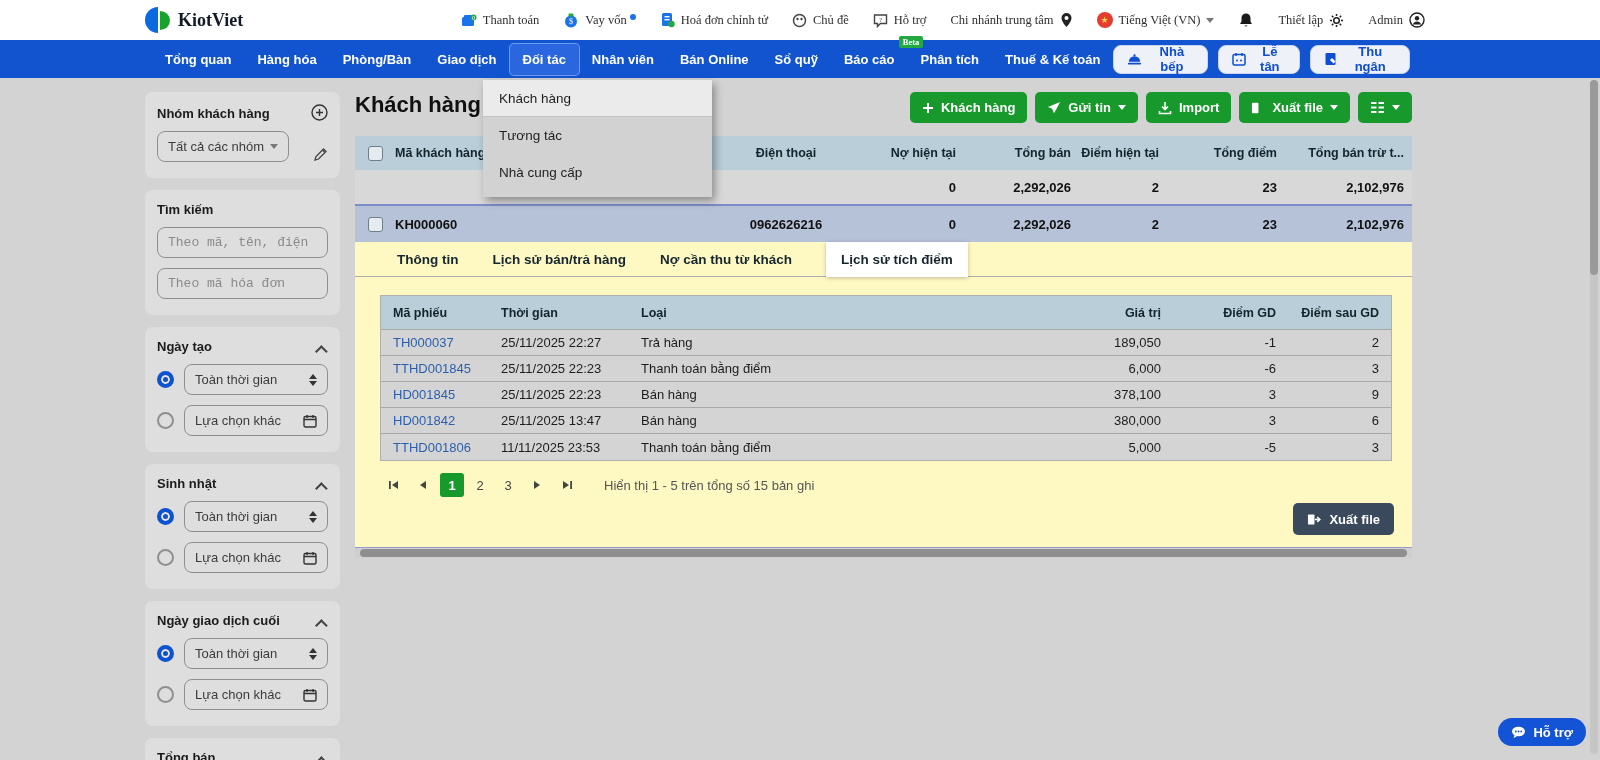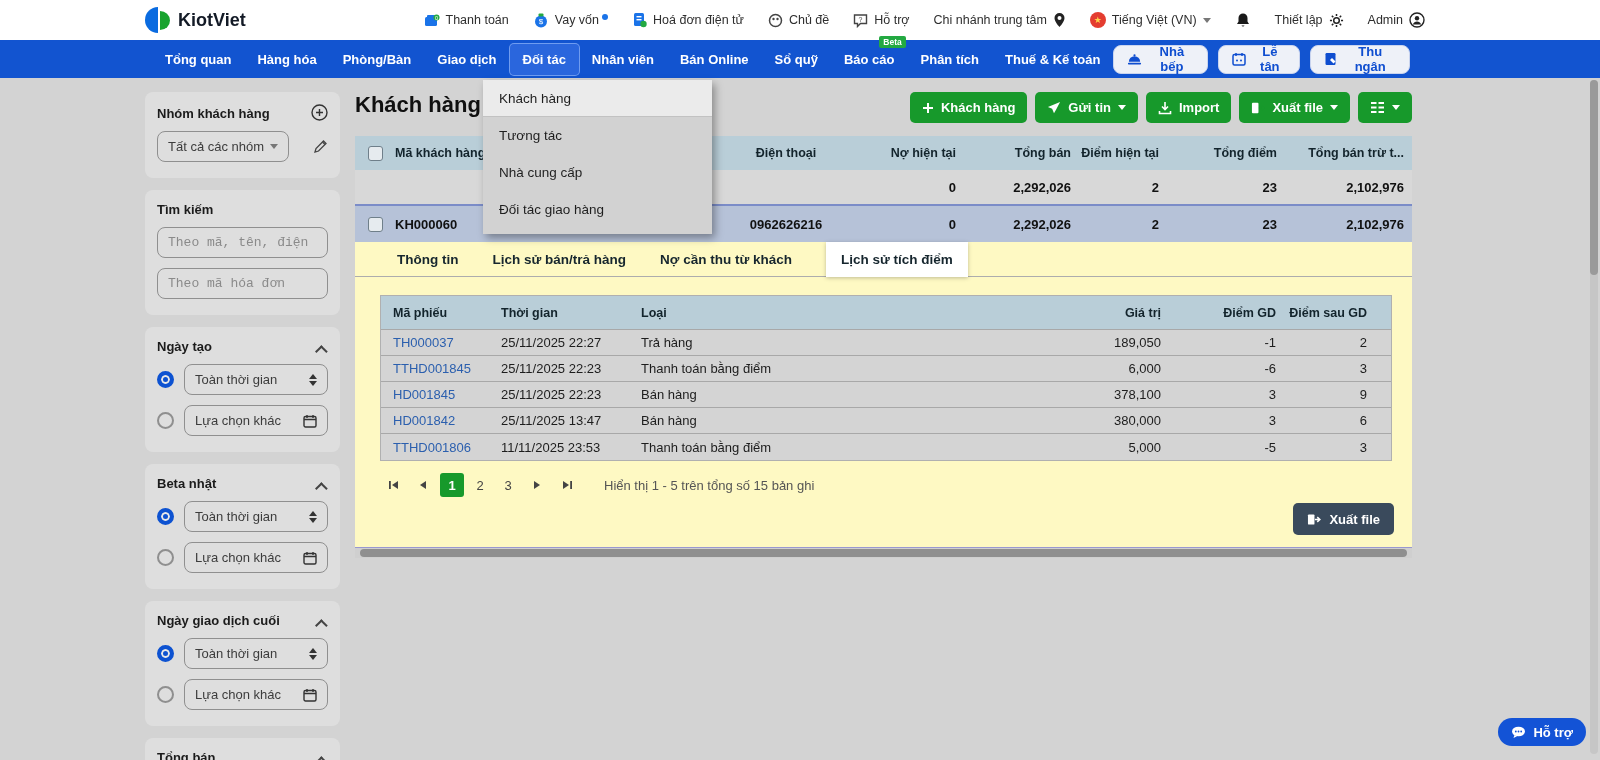--- a/index.html
+++ b/index.html
@@ -2,21 +2,21 @@
 <html><head>
 <meta charset="utf-8">
 <style>
   * { margin:0; padding:0; box-sizing:border-box; }
   html,body { width:1600px; height:760px; overflow:hidden;
     font-family:"Liberation Sans", sans-serif; background:#d3d3d3; }
   .app { position:relative; width:1600px; height:760px; background:#d3d3d3; }
 
   
   .topbar { height:40px; background:#ffffff; display:flex; align-items:center;
-    padding:0 175px 0 145px; position:relative; z-index:30; }
+    padding:0 175px 0 145px; position:relative; z-index:30;font-family:Liberation Serif, serif; }
   .brand { display:flex; align-items:center; gap:8px; font-weight:bold;
     font-size:18px; color:#131a26; }
   .logo { display:flex; align-items:center; gap:2px; }
   .logo .lb { width:13px; height:26px; background:#0a6be0;
     border-radius:100% 0 0 100% / 50% 0 0 50%; }
   .logo .lg { width:10px; height:19px; background:#18a32e;
     border-radius:0 100% 100% 0 / 0 50% 50% 0; }
   .topbar-menu { margin-left:auto; display:flex; align-items:center; gap:24px;
     font-size:12.5px; color:#2e2e2e; white-space:nowrap; }
   .tb-item { display:flex; align-items:center; gap:6px; position:relative; cursor:pointer; }
@@ -111,21 +111,21 @@
     background:#d4d4d4; border-bottom:1px solid #a8a8a8; }
   .p-row:last-child { border-bottom:none; }
   .p-head { background:#b9ced8; font-weight:bold; font-size:12.5px; height:34px;
     color:#13242c; }
   .pc-code { width:120px; padding-left:12px; }
   .p-row a { color:#2b5fae; text-decoration:none; cursor:pointer; }
   .pc-time { width:140px; }
   .pc-type { flex:1; }
   .pc-val  { width:200px; text-align:right; }
   .pc-gd   { width:115px; text-align:right; }
-  .pc-after{ width:115px; text-align:right; padding-right:24px; }
+  .pc-after{ width:115px; text-align:right; padding-right:12px; }
 
   .pagination { display:flex; align-items:center; gap:4px; margin:12px 0 0 25px;
     font-size:13px; color:#444; }
   .pg-btn { width:26px; height:24px; display:flex; align-items:center;
     justify-content:center; color:#444; cursor:pointer; }
   .pg-num { min-width:24px; height:24px; display:flex; align-items:center;
     justify-content:center; cursor:pointer; padding:0 4px; }
   .pg-num.active { background:#17992b; color:#fff; border-radius:3px; font-weight:bold; }
   .pg-info { margin-left:20px; color:#555; }
 
@@ -194,21 +194,21 @@
         <span>Vay vốn</span>
         <span class="notif-dot"></span>
       </div>
       <div class="tb-item">
         <svg width="15" height="16" viewBox="0 0 15 16">
             <rect x="2" y="1" width="10" height="13" rx="1.5" fill="#1a73e8"></rect>
             <rect x="4.5" y="4" width="5" height="1.4" fill="#fff"></rect>
             <rect x="4.5" y="7" width="5" height="1.4" fill="#fff"></rect>
             <circle cx="11.5" cy="12" r="3.2" fill="#23a942"></circle>
           </svg>
-        <span>Hoá đơn điện tử</span>
+        <span>Hoá đơn chỉnh tử</span>
       </div>
       <div class="tb-item">
         <svg width="15" height="15" viewBox="0 0 15 15">
             <circle cx="7.5" cy="7.5" r="6" fill="none" stroke="#444" stroke-width="1.5"></circle>
             <circle cx="5.5" cy="6" r="1.2" fill="#444"></circle>
             <circle cx="9.5" cy="6" r="1.2" fill="#444"></circle>
           </svg>
         <span>Chủ đề</span>
       </div>
       <div class="tb-item">
@@ -299,21 +299,21 @@
 
     <aside class="sidebar">
       <div class="card">
         <div class="card-title-row">
           <span>Nhóm khách hàng</span>
           <svg width="17" height="17" viewBox="0 0 17 17">
               <circle cx="8.5" cy="8.5" r="7.5" fill="none" stroke="#333" stroke-width="1.4"></circle>
               <path d="M8.5 5v7M5 8.5h7" stroke="#333" stroke-width="1.4"></path>
             </svg>
         </div>
-        <div style="display:flex; align-items:center; gap:24px;">
+        <div style="display:flex; align-items:flex-end; gap:24px;">
           <div class="sb-select">
             <span>Tất cả các nhóm</span>
             <span class="caret-dn"></span>
           </div>
           <svg width="15" height="15" viewBox="0 0 15 15">
               <path d="M2 13l1-3.5L10.5 2l2.5 2.5L5.5 12z" fill="none" stroke="#444" stroke-width="1.3"></path>
               <path d="M9.5 3l2.5 2.5" stroke="#444" stroke-width="1.3"></path>
             </svg>
         </div>
       </div>
@@ -348,21 +348,21 @@
             <svg width="14" height="14" viewBox="0 0 14 14">
                 <rect x="1" y="2.5" width="12" height="10.5" rx="1.5" fill="none" stroke="#333" stroke-width="1.4"></rect>
                 <path d="M4 1v3M10 1v3M1 5.5h12" stroke="#333" stroke-width="1.4"></path>
               </svg>
           </div>
         </div>
       </div>
 
       <div class="card">
         <div class="card-title-row">
-          <span>Beta nhật</span>
+          <span>Sinh nhật</span>
           <span class="chev-up"></span>
         </div>
         <div class="radio-row">
           <span class="radio checked"></span>
           <div class="sb-select">
             <span>Toàn thời gian</span>
             <span class="spin">
                 <i class="up"></i>
                 <i class="dn"></i>
               </span>
@@ -605,21 +605,20 @@
           <div class="h-thumb"></div>
         </div>
       </section>
     </main>
   </div>
 
   <div class="partner-menu">
     <div class="pm-item active">Khách hàng</div>
     <div class="pm-item">Tương tác</div>
     <div class="pm-item">Nhà cung cấp</div>
-    <div class="pm-item">Đối tác giao hàng</div>
   </div>
 
   <div class="v-scroll">
     <div class="v-thumb"></div>
   </div>
 
   <button class="support-btn">
     <svg width="15" height="13" viewBox="0 0 15 13">
         <ellipse cx="7.5" cy="5.5" rx="6.5" ry="4.8" fill="#fff"></ellipse>
         <path d="M3.5 9l-1 3 3.5-1.8z" fill="#fff"></path>

